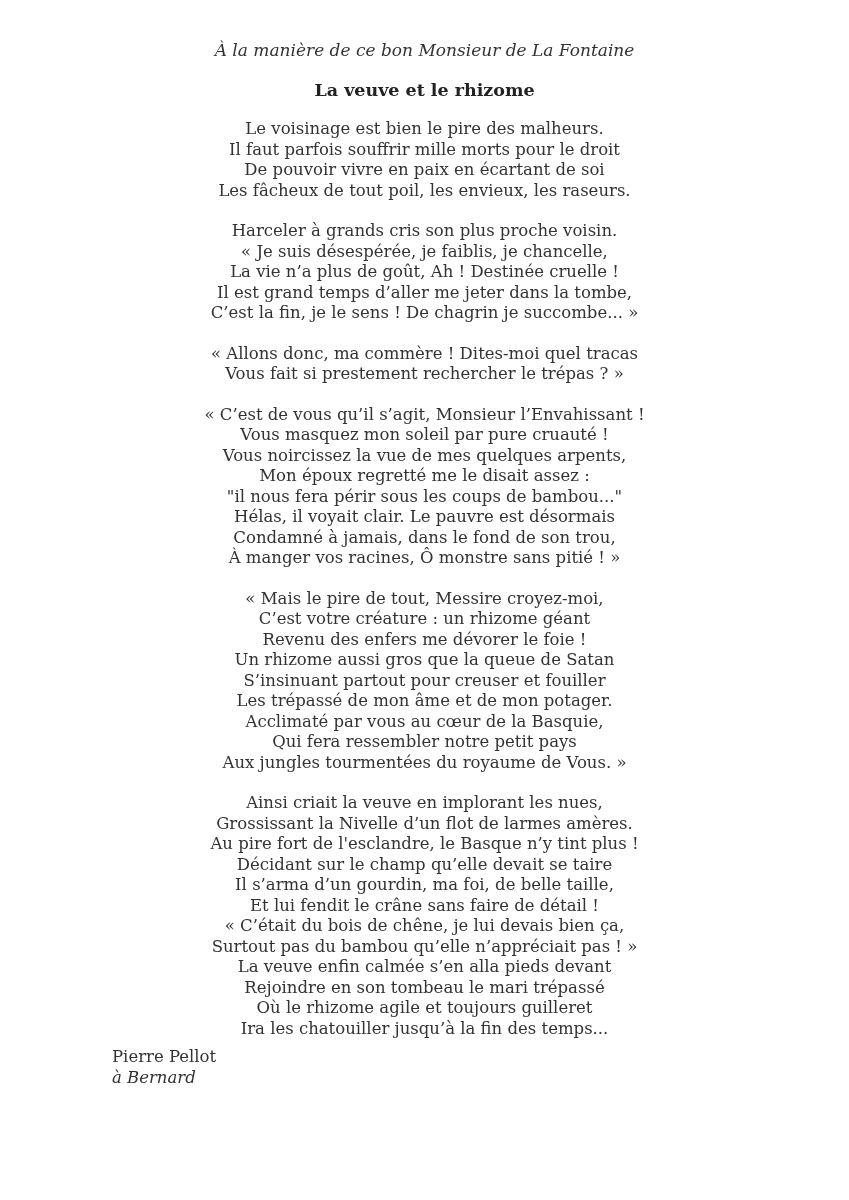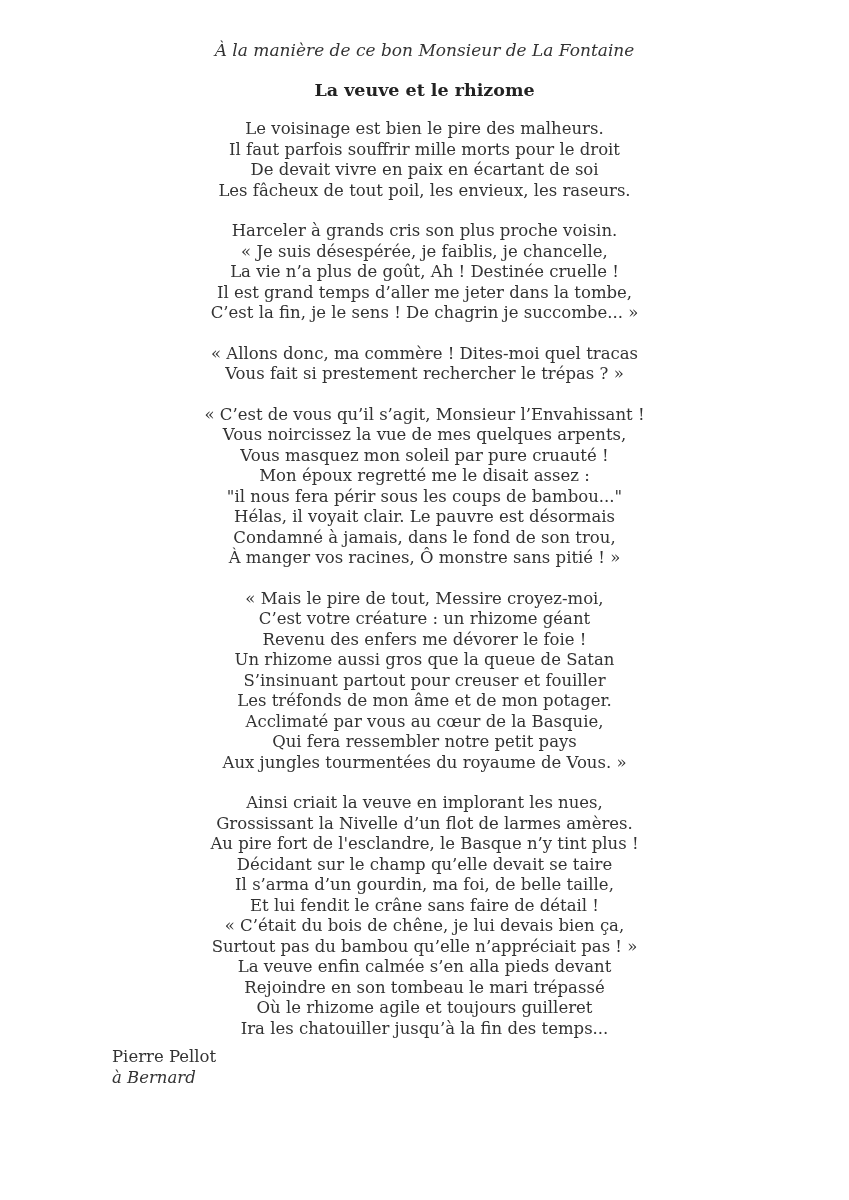--- a/index.html
+++ b/index.html
@@ -62,51 +62,51 @@
 <body style="background: rgb(255, 255, 255);">
 
 <div class="page" style="color: rgb(51, 51, 51);">
   <div class="poem">
     <p class="epigraph">À la manière de ce bon Monsieur de La Fontaine</p>
     <h1 class="title" style="color: rgb(34, 34, 34);">La veuve et le rhizome</h1>
     <div id="stanzas">
         <div class="stanza">
           <div class="line">Le voisinage est bien le pire des malheurs.</div>
           <div class="line">Il faut parfois souffrir mille morts pour le droit</div>
-          <div class="line">De devait vivre en paix en écartant de soi</div>
+          <div class="line">De pouvoir vivre en paix en écartant de soi</div>
           <div class="line">Les fâcheux de tout poil, les envieux, les raseurs.</div>
         </div>
         <div class="stanza">
           <div class="line">Harceler à grands cris son plus proche voisin.</div>
           <div class="line">« Je suis désespérée, je faiblis, je chancelle,</div>
           <div class="line">La vie n’a plus de goût, Ah ! Destinée cruelle !</div>
           <div class="line">Il est grand temps d’aller me jeter dans la tombe,</div>
           <div class="line">C’est la fin, je le sens ! De chagrin je succombe... »</div>
         </div>
         <div class="stanza">
           <div class="line">« Allons donc, ma commère ! Dites-moi quel tracas</div>
           <div class="line">Vous fait si prestement rechercher le trépas ? »</div>
         </div>
         <div class="stanza">
           <div class="line">« C’est de vous qu’il s’agit, Monsieur l’Envahissant !</div>
+          <div class="line">Vous masquez mon soleil par pure cruauté !</div>
           <div class="line">Vous noircissez la vue de mes quelques arpents,</div>
-          <div class="line">Vous masquez mon soleil par pure cruauté !</div>
           <div class="line">Mon époux regretté me le disait assez :</div>
           <div class="line">"il nous fera périr sous les coups de bambou..."</div>
           <div class="line">Hélas, il voyait clair. Le pauvre est désormais</div>
           <div class="line">Condamné à jamais, dans le fond de son trou,</div>
           <div class="line">À manger vos racines, Ô monstre sans pitié ! »</div>
         </div>
         <div class="stanza">
           <div class="line">« Mais le pire de tout, Messire croyez-moi,</div>
           <div class="line">C’est votre créature : un rhizome géant</div>
           <div class="line">Revenu des enfers me dévorer le foie !</div>
           <div class="line">Un rhizome aussi gros que la queue de Satan</div>
           <div class="line">S’insinuant partout pour creuser et fouiller</div>
-          <div class="line">Les tréfonds de mon âme et de mon potager.</div>
+          <div class="line">Les trépassé de mon âme et de mon potager.</div>
           <div class="line">Acclimaté par vous au cœur de la Basquie,</div>
           <div class="line">Qui fera ressembler notre petit pays</div>
           <div class="line">Aux jungles tourmentées du royaume de Vous. »</div>
         </div>
         <div class="stanza">
           <div class="line">Ainsi criait la veuve en implorant les nues,</div>
           <div class="line">Grossissant la Nivelle d’un flot de larmes amères.</div>
           <div class="line">Au pire fort de l'esclandre, le Basque n’y tint plus !</div>
           <div class="line">Décidant sur le champ qu’elle devait se taire</div>
           <div class="line">Il s’arma d’un gourdin, ma foi, de belle taille,</div>

